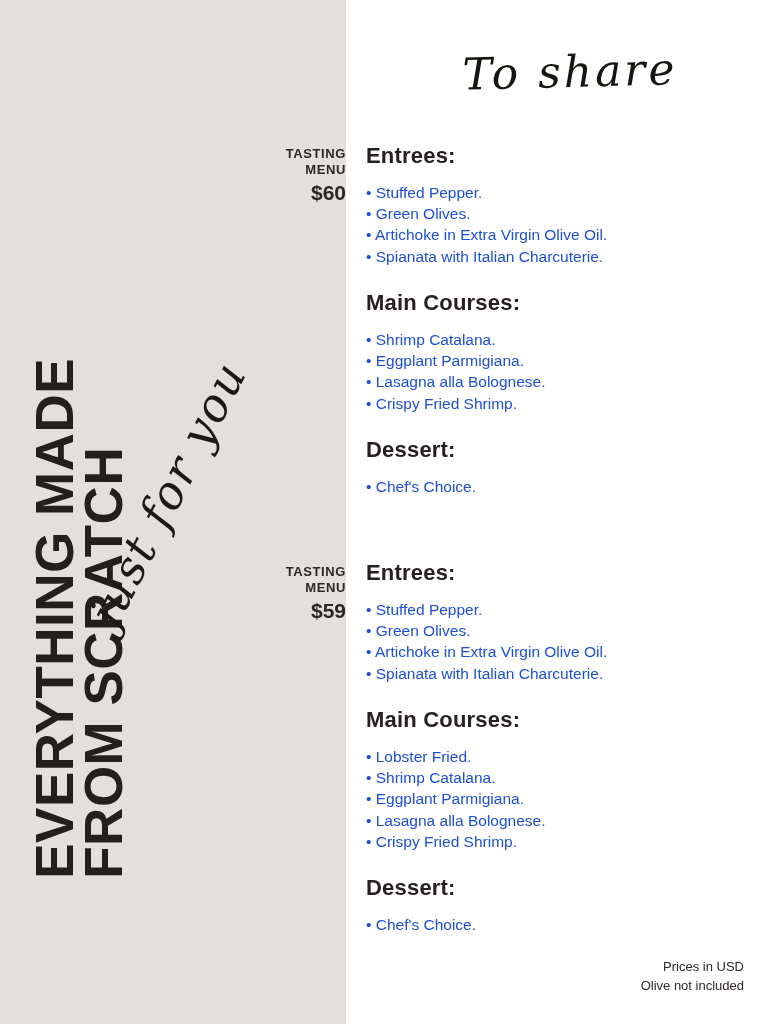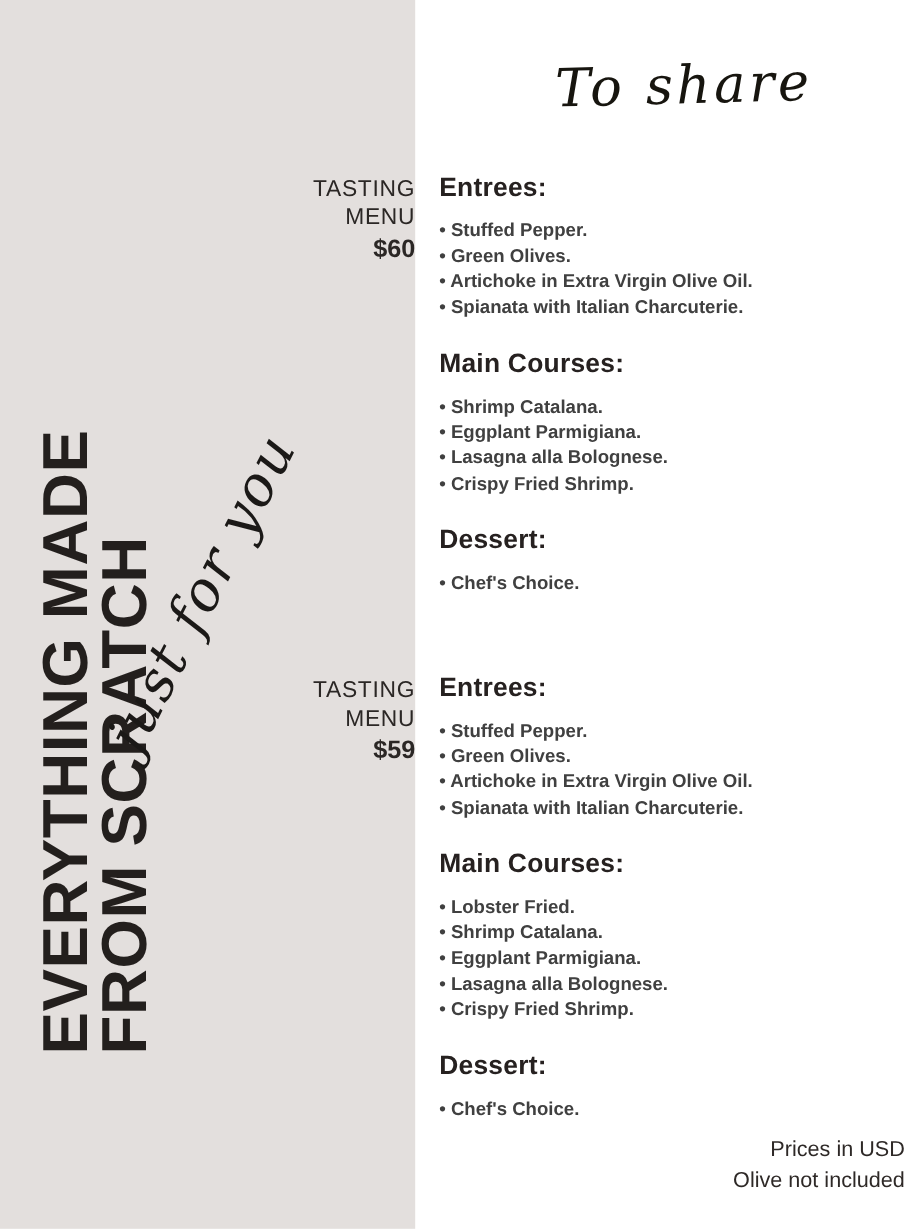--- a/index.html
+++ b/index.html
@@ -79,22 +79,22 @@
     transform: rotate(-1.5deg);
   }
   
   .tasting {
     position: absolute;
     width: 150px;
     text-align: right;
     color: #2b2725;
   }
   .tasting .tm-line {
-    font-size: 19px;
-    font-weight: 400;
+    font-size: 13px;
+    font-weight: 700;
     letter-spacing: 0.6px;
     line-height: 1.25;
   }
   .tasting .tm-price {
     font-size: 21px;
     font-weight: 700;
     margin-top: 2px;
     color: #2b2725;
   }
   #tasting-1 { left: 196px; top: 146px; }
@@ -119,33 +119,33 @@
   }
   .section-title.spaced { margin-top: 24px; }
   ul.items {
     list-style: none;
     margin: 0 0 0 0;
     padding: 0;
   }
   ul.items li {
     font-size: 15.5px;
     line-height: 1.24;
-    color: #404040;
+    color: #1d4ed8;
     margin-bottom: 2px;
-    font-weight: 700;
+    font-weight: 400;
   }
   ul.items li::before {
     content: "• ";
   }
   .footer-note {
     position: absolute;
-    right: 14px;
+    right: 24px;
     bottom: 28px;
     text-align: right;
-    font-size: 18px;
+    font-size: 13px;
     line-height: 1.45;
     color: #2e2927;
   }
 </style>
 </head>
 <body>
 
 <div class="page">
 
   <div class="left-panel">

